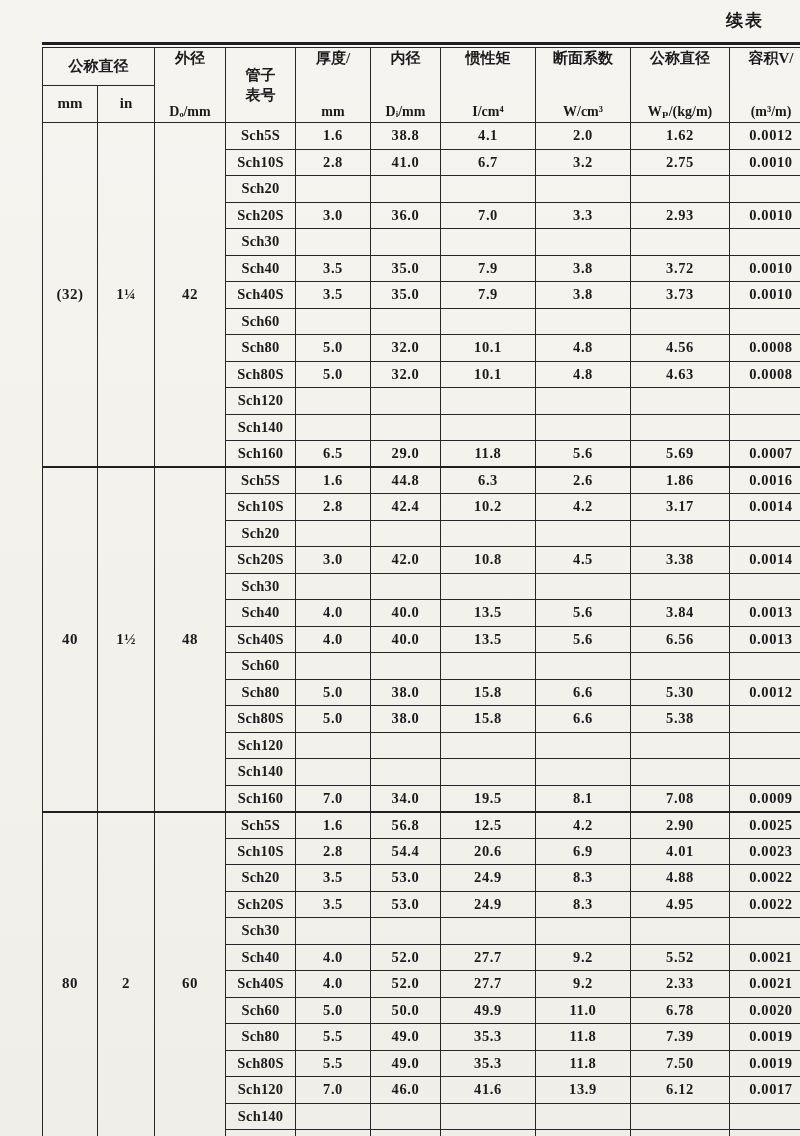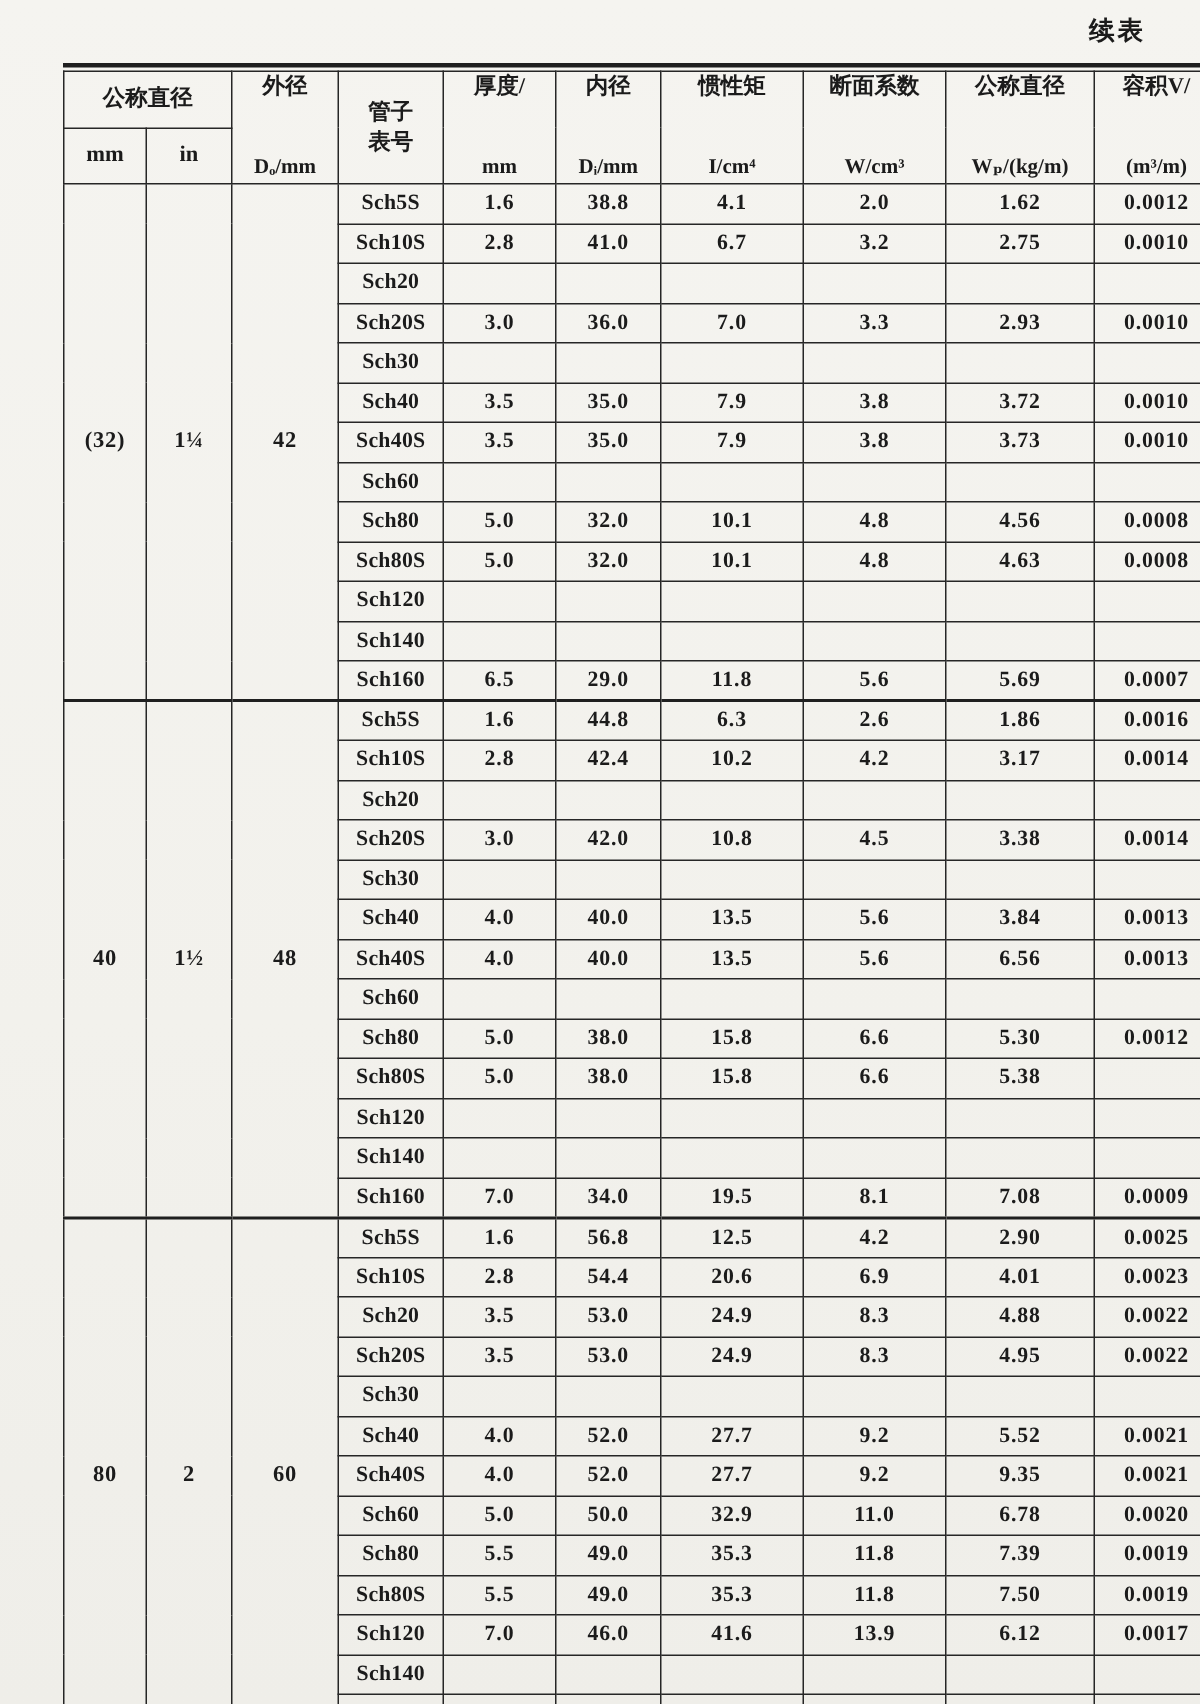--- a/index.html
+++ b/index.html
@@ -404,28 +404,28 @@
             <td class="num">9.2</td>
             <td class="num">5.52</td>
             <td class="num">0.0021</td>
           </tr>
           <tr>
             <td class="sched">Sch40S</td>
             <td class="num">4.0</td>
             <td class="num">52.0</td>
             <td class="num">27.7</td>
             <td class="num">9.2</td>
-            <td class="num">9.35</td>
+            <td class="num">2.33</td>
             <td class="num">0.0021</td>
           </tr>
           <tr>
             <td class="sched">Sch60</td>
             <td class="num">5.0</td>
             <td class="num">50.0</td>
-            <td class="num">32.9</td>
+            <td class="num">49.9</td>
             <td class="num">11.0</td>
             <td class="num">6.78</td>
             <td class="num">0.0020</td>
           </tr>
           <tr>
             <td class="sched">Sch80</td>
             <td class="num">5.5</td>
             <td class="num">49.0</td>
             <td class="num">35.3</td>
             <td class="num">11.8</td>

